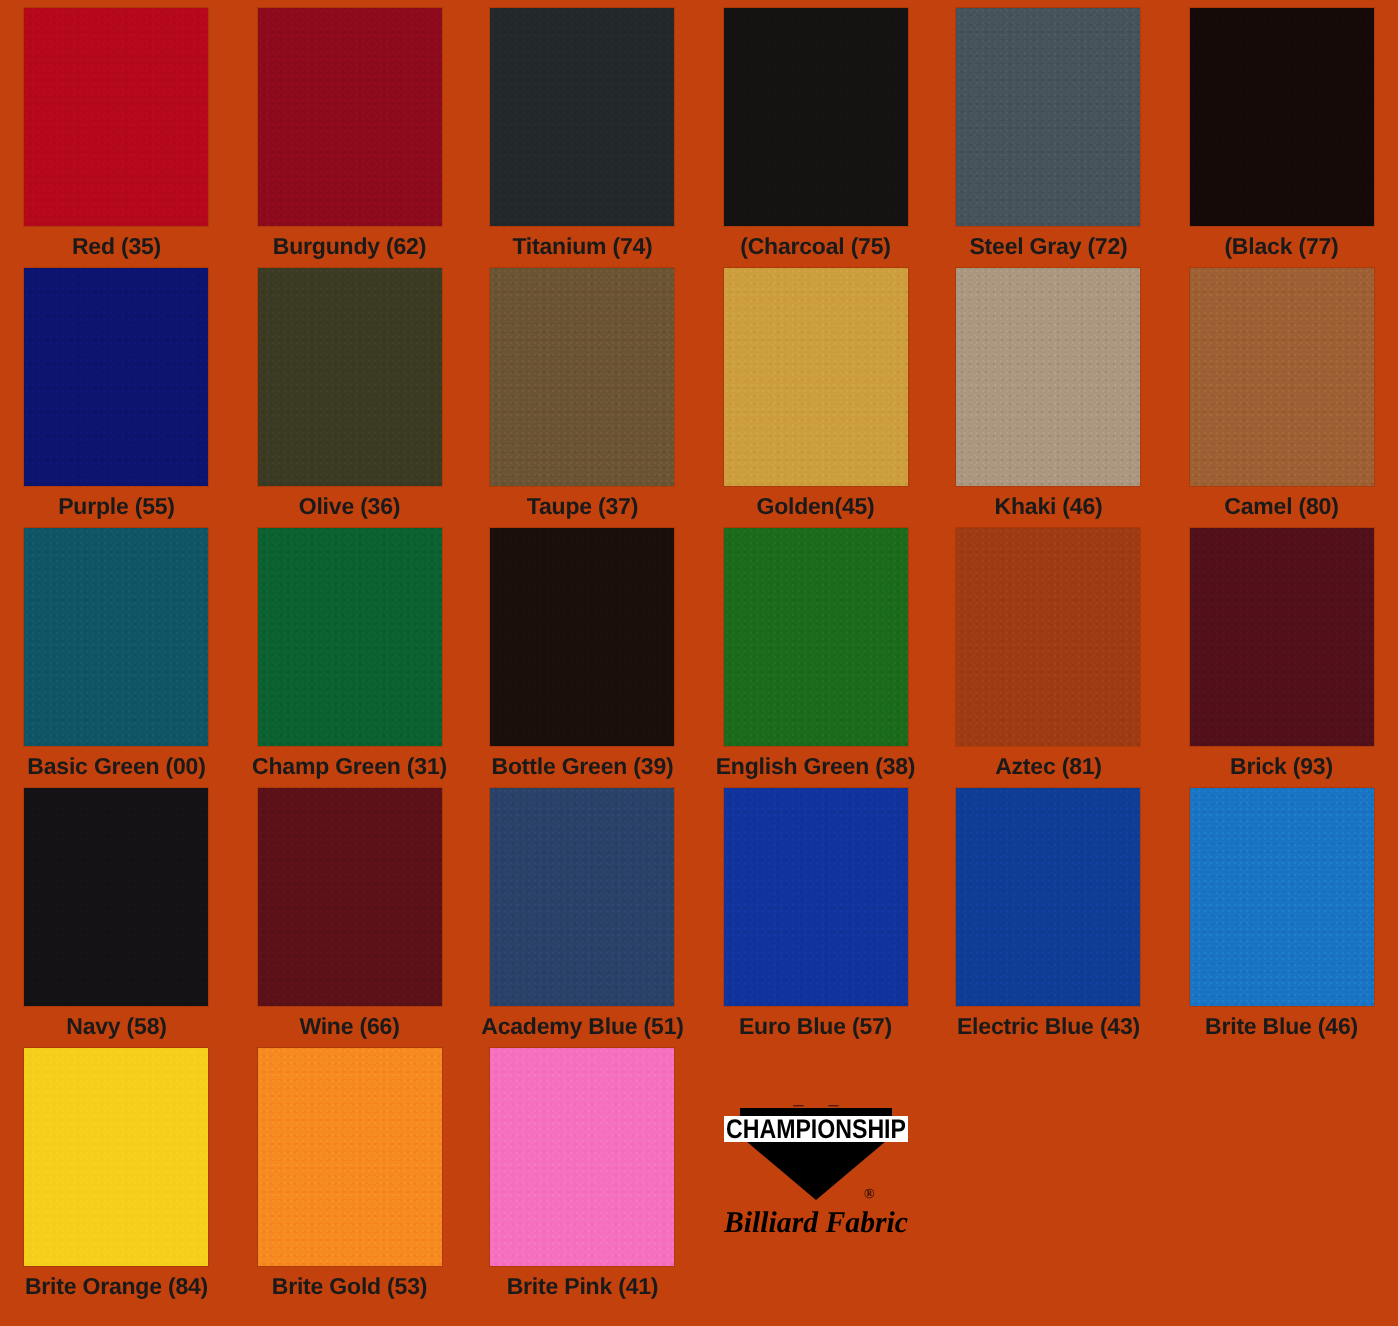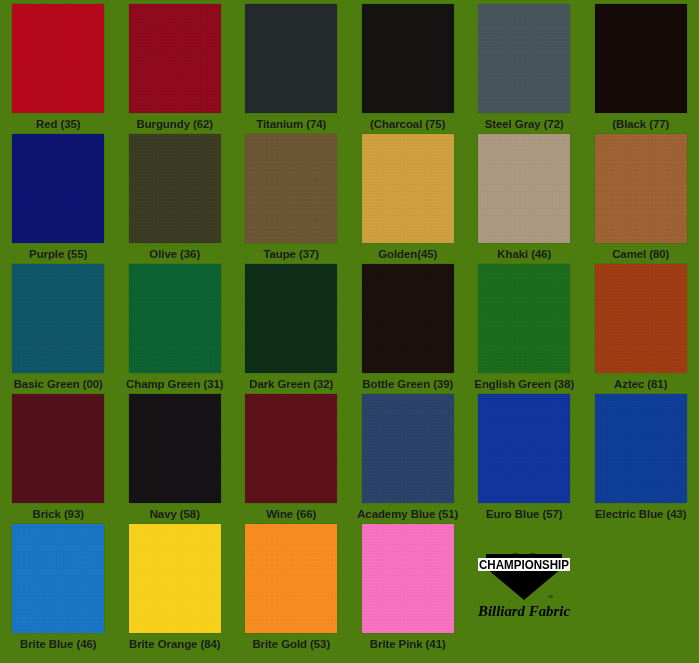--- a/index.html
+++ b/index.html
@@ -10,21 +10,21 @@
   body {
     width: 699px;
     height: 663px;
     font-family: "Liberation Sans", sans-serif;
     overflow: hidden;
   }
   #sheet {
     position: relative;
     width: 699px;
     height: 663px;
-    background: #4d7c0f;
+    background: #c2410c;
   }
   .grid {
     display: grid;
     grid-template-columns: repeat(6, 116.5px);
     grid-template-rows: repeat(5, 130px);
     width: 699px;
     height: 650px;
     padding-top: 4px;
     box-sizing: border-box;
   }
@@ -137,24 +137,20 @@
       </div>
       <div class="cell">
         <div class="swatch" style="background-color: rgb(15, 85, 102);"></div>
         <div class="label">Basic Green (00)</div>
       </div>
       <div class="cell">
         <div class="swatch" style="background-color: rgb(12, 97, 48);"></div>
         <div class="label">Champ Green (31)</div>
       </div>
       <div class="cell">
-        <div class="swatch" style="background-color: rgb(12, 44, 23);"></div>
-        <div class="label">Dark Green (32)</div>
-      </div>
-      <div class="cell">
         <div class="swatch" style="background-color: rgb(26, 15, 11);"></div>
         <div class="label">Bottle Green (39)</div>
       </div>
       <div class="cell">
         <div class="swatch" style="background-color: rgb(28, 106, 27);"></div>
         <div class="label">English Green (38)</div>
       </div>
       <div class="cell">
         <div class="swatch" style="background-color: rgb(158, 59, 20);"></div>
         <div class="label">Aztec (81)</div>

